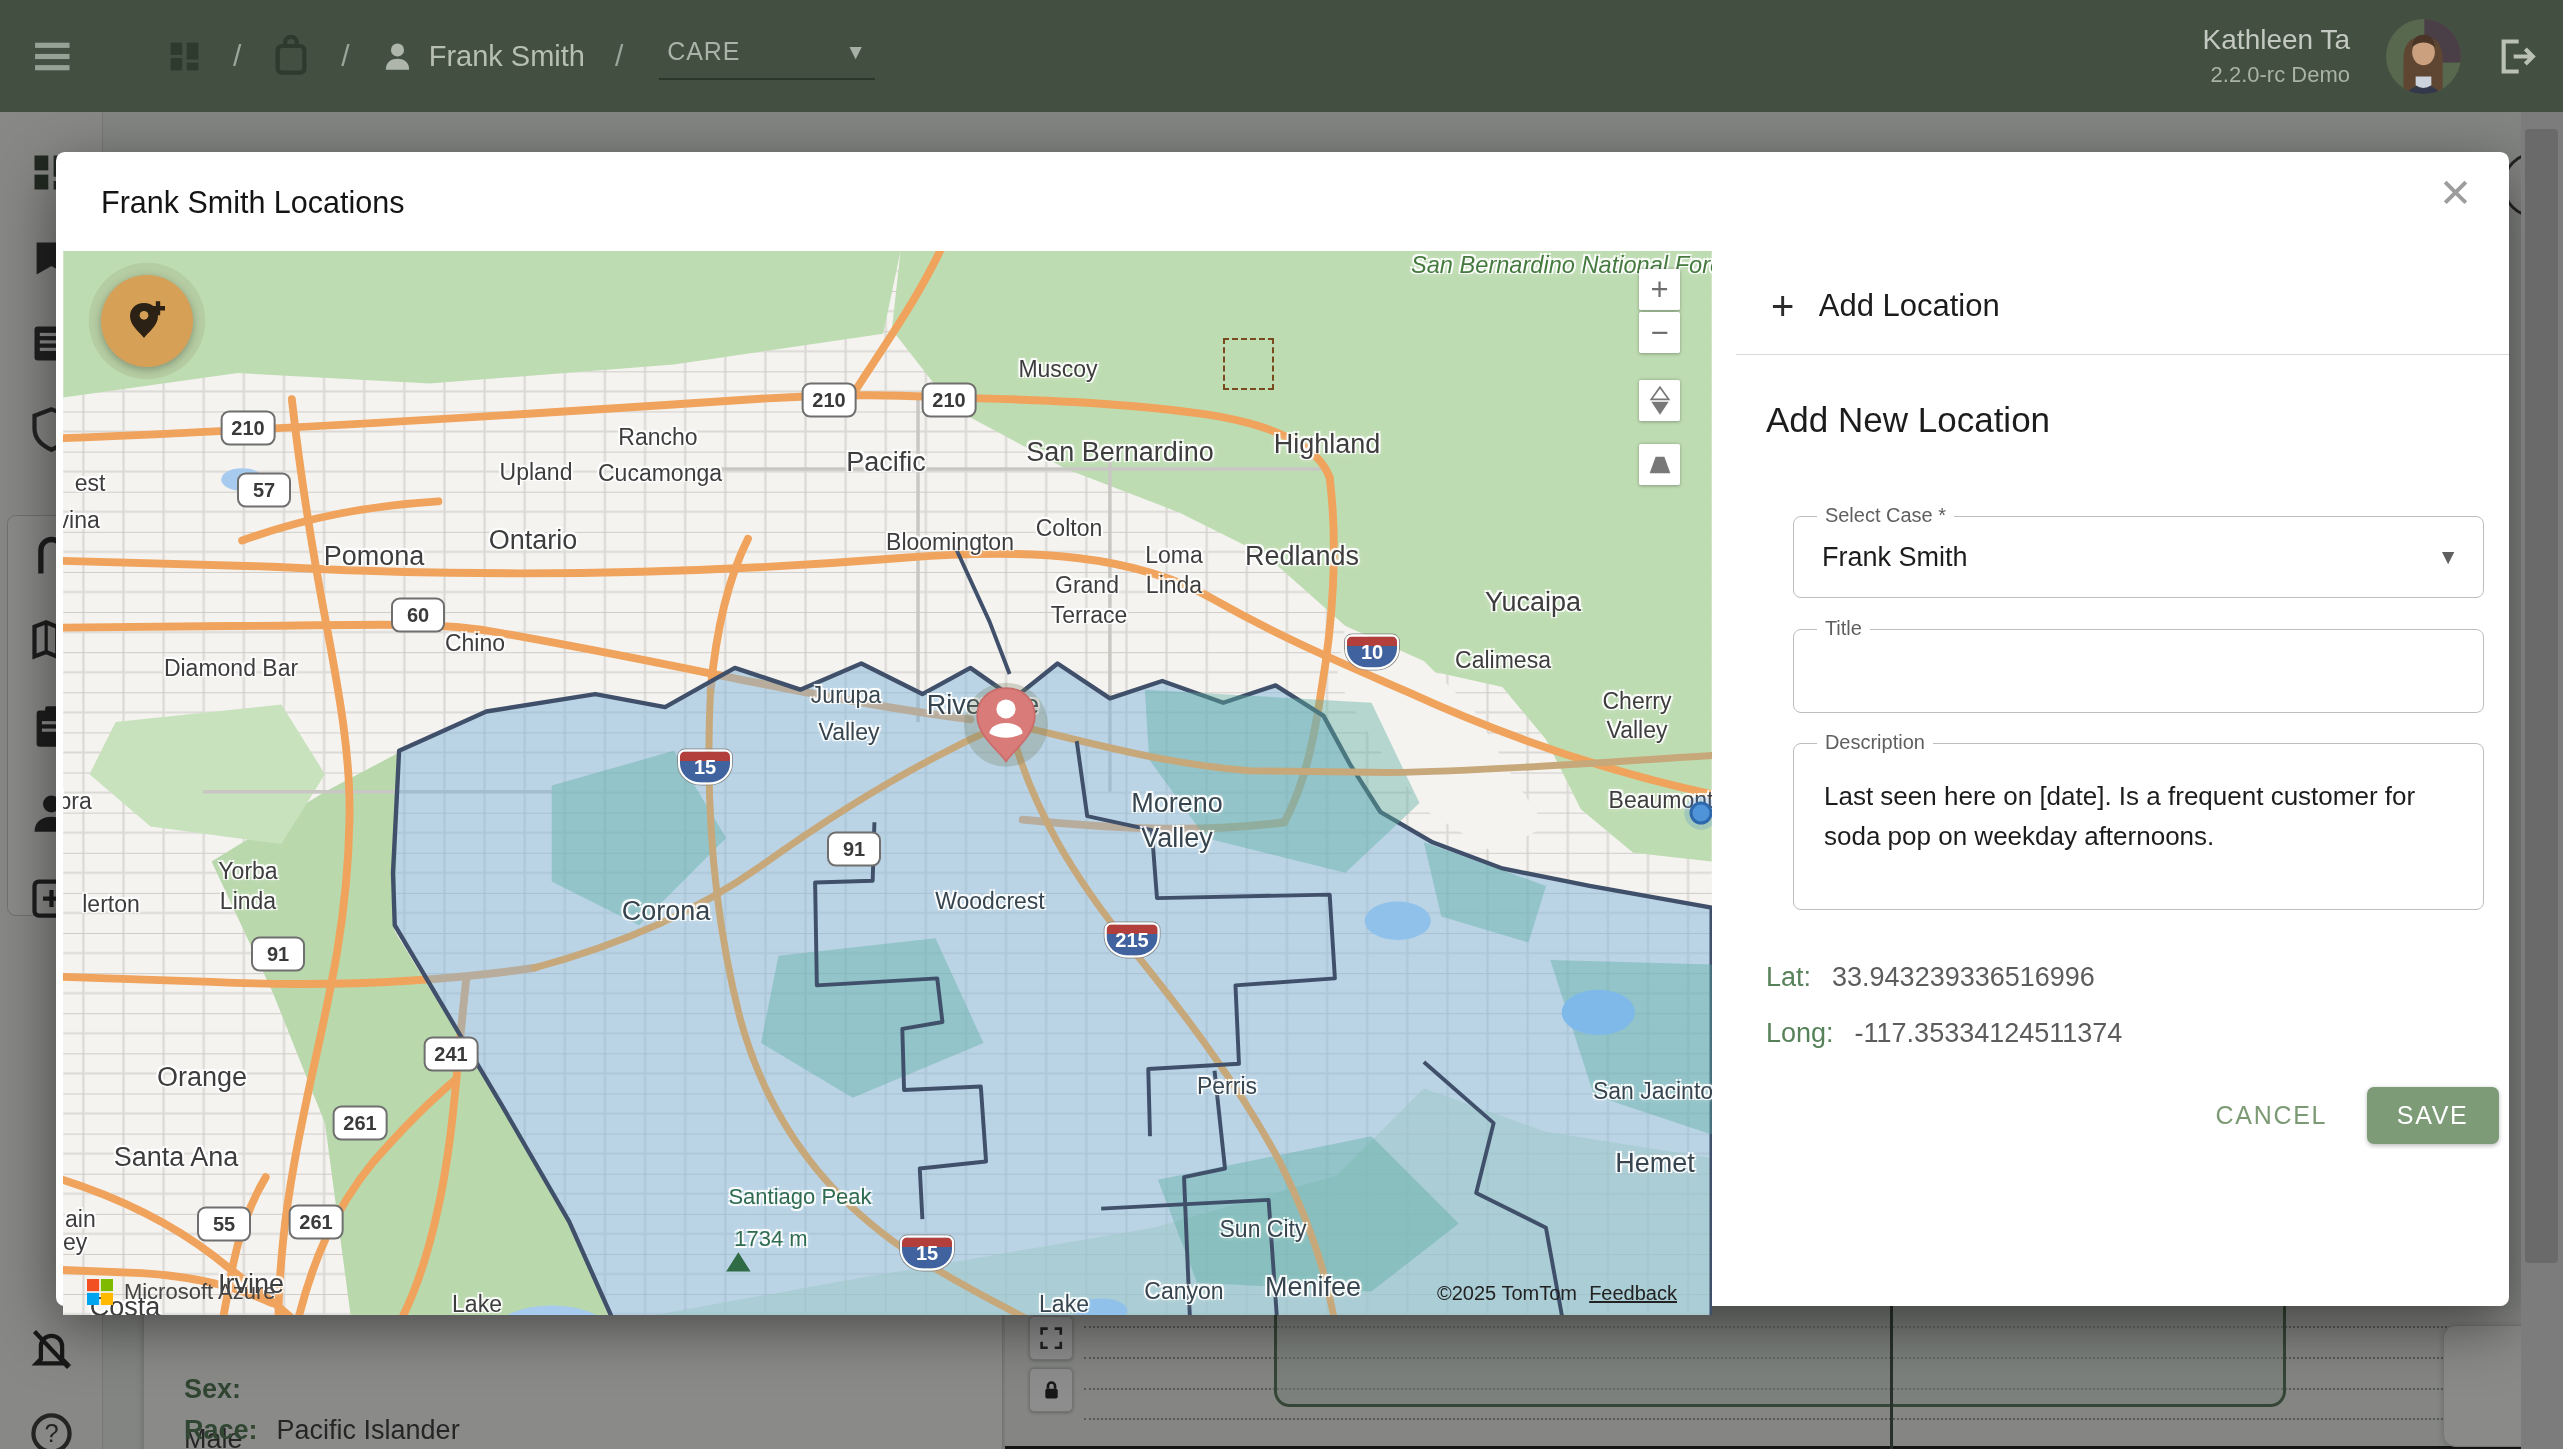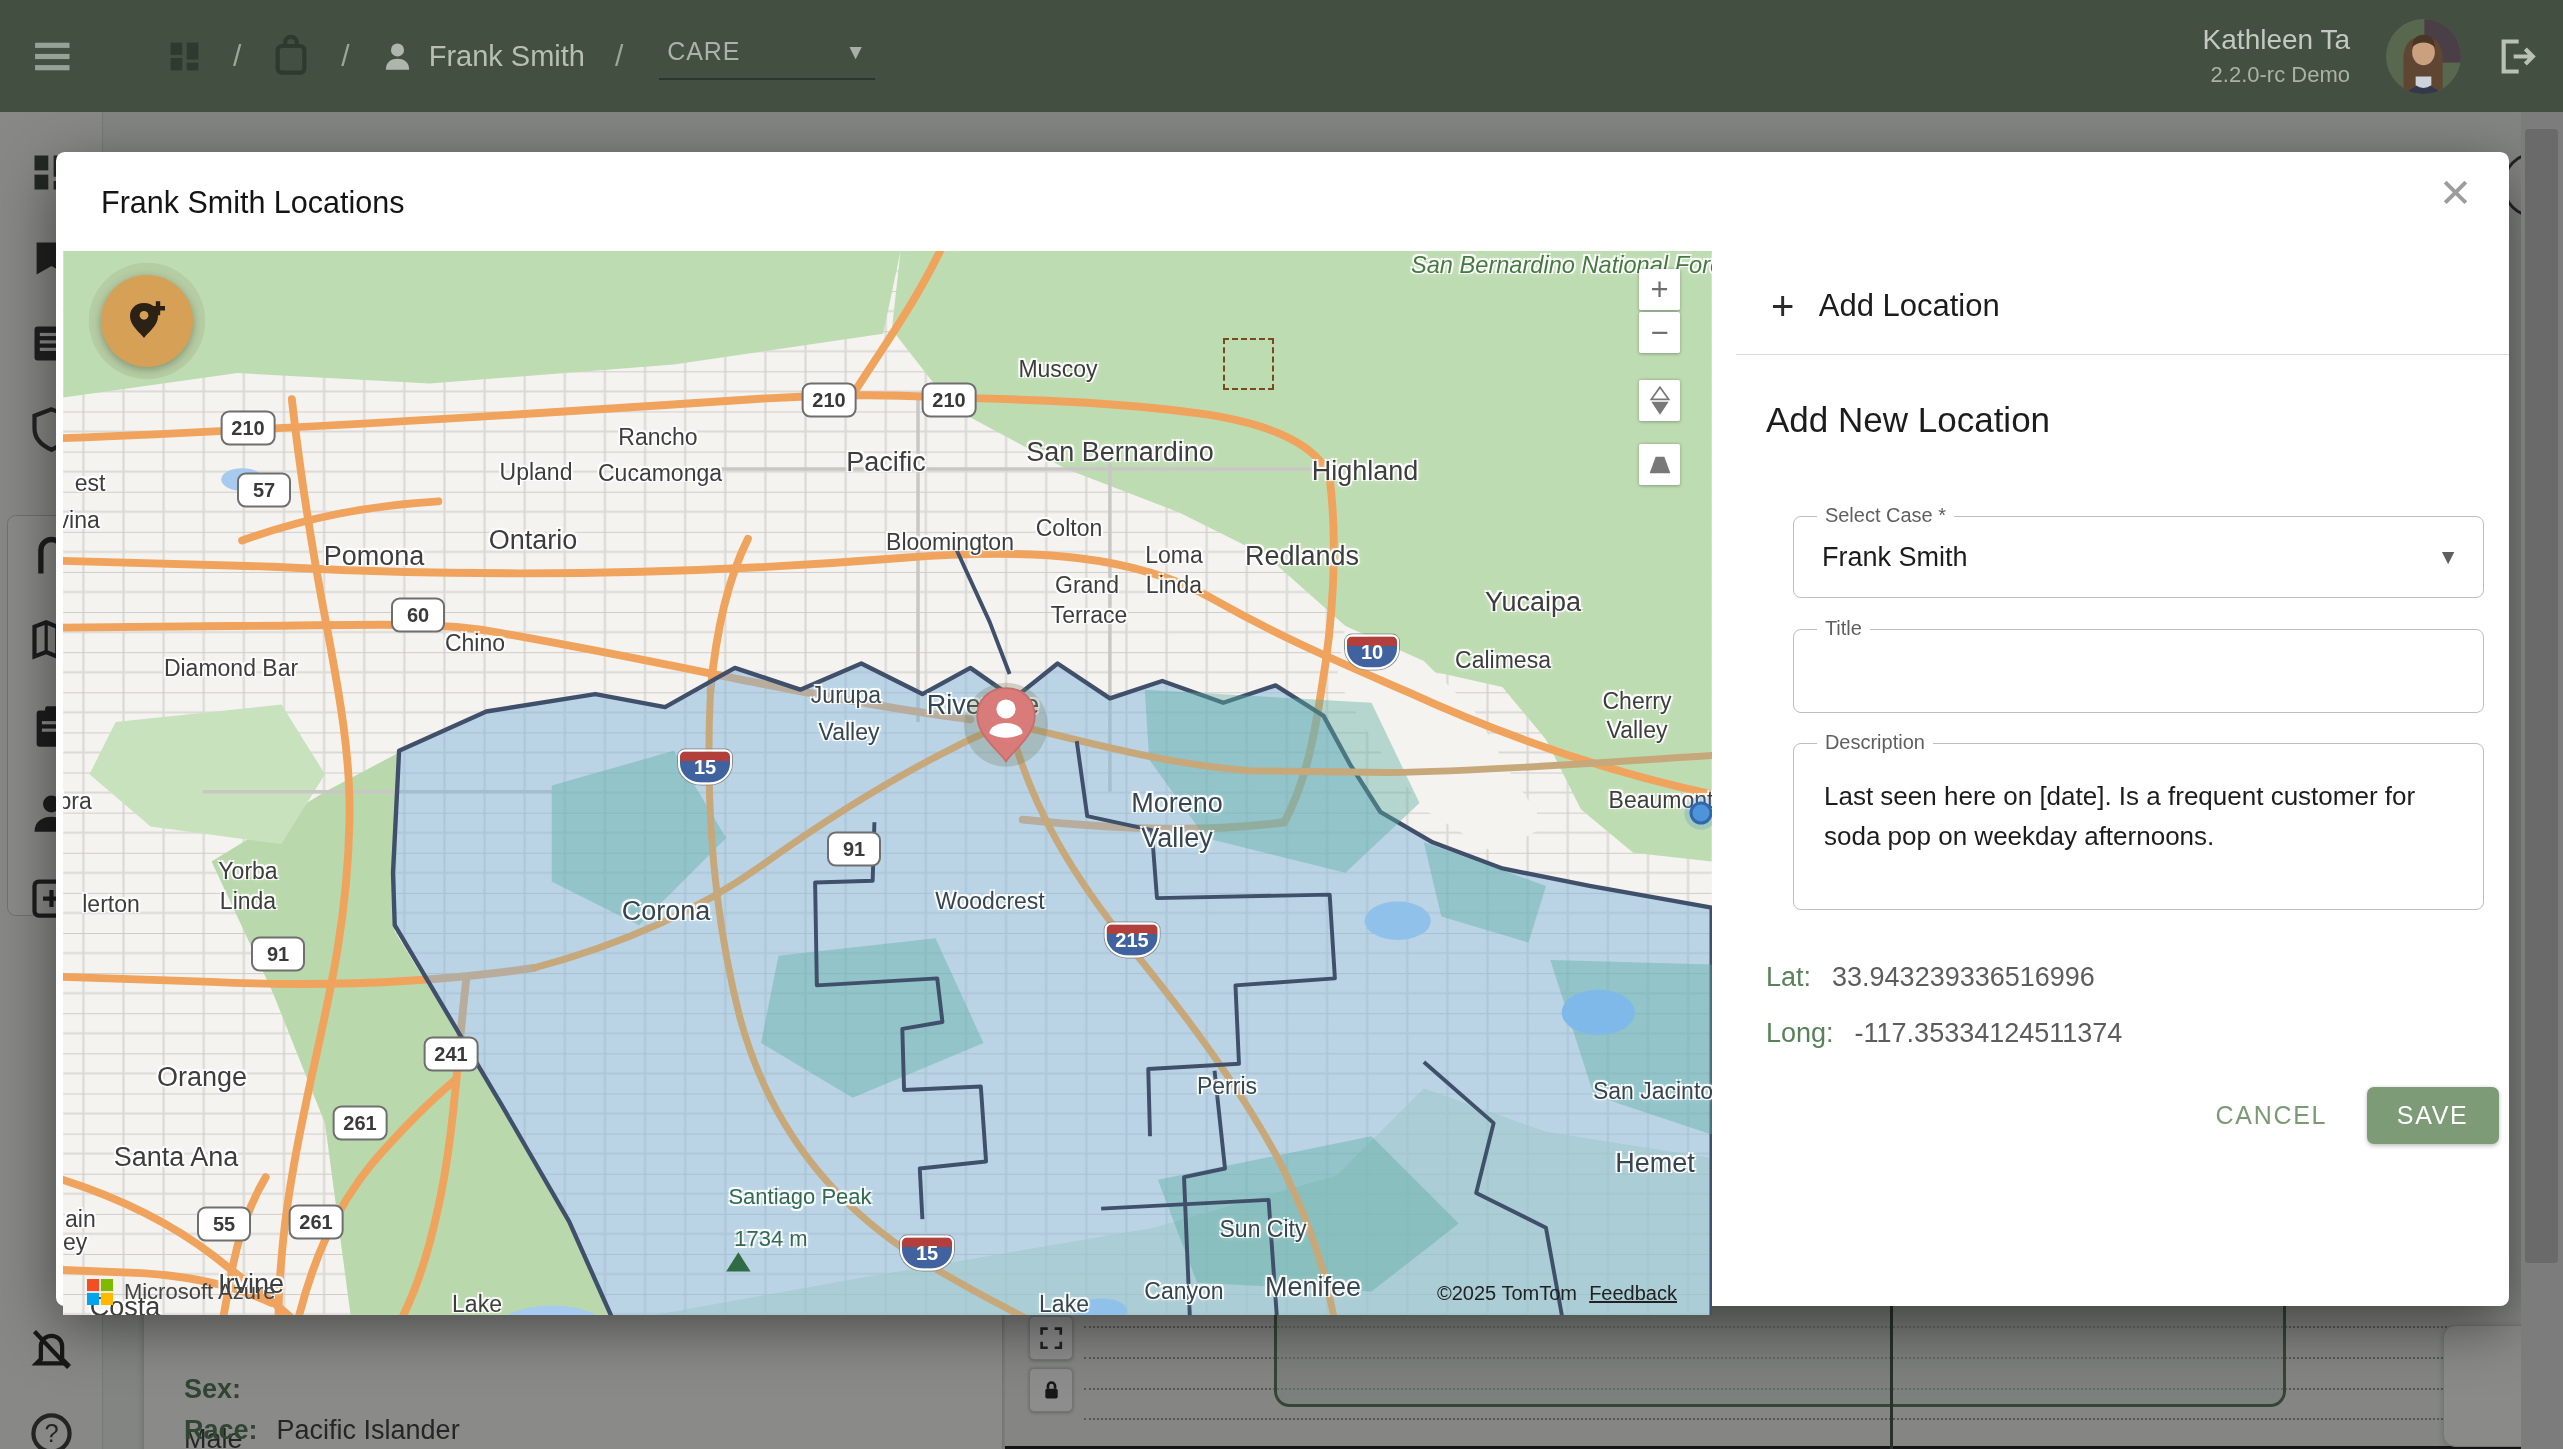--- a/index.html
+++ b/index.html
@@ -332,21 +332,21 @@
       </svg>
 
       <div style="position:absolute;inset:0;">
           <div class="map-label forest" style="left: 1348px; top: 14px;">San Bernardino National Forest</div>
           <div class="map-label" style="left: 995px; top: 118px;">Muscoy</div>
           <div class="map-label" style="left: 595px; top: 186px;">Rancho</div>
           <div class="map-label" style="left: 597px; top: 222px;">Cucamonga</div>
           <div class="map-label" style="left: 473px; top: 221px;">Upland</div>
           <div class="map-label big" style="left: 823px; top: 211px;">Pacific</div>
           <div class="map-label big" style="left: 1057px; top: 201px;">San Bernardino</div>
-          <div class="map-label big" style="left: 1302px; top: 193px; margin-top: 27px;">Highland</div>
+          <div class="map-label big" style="left: 1264px; top: 193px;">Highland</div>
           <div class="map-label" style="left: 27px; top: 232px;">est</div>
           <div class="map-label" style="left: 15.7px; top: 269px;">vina</div>
           <div class="map-label big" style="left: 311px; top: 305px;">Pomona</div>
           <div class="map-label big" style="left: 470px; top: 289px;">Ontario</div>
           <div class="map-label" style="left: 887px; top: 291px;">Bloomington</div>
           <div class="map-label" style="left: 1006px; top: 277px;">Colton</div>
           <div class="map-label" style="left: 1111px; top: 304px;">Loma</div>
           <div class="map-label" style="left: 1111px; top: 334px;">Linda</div>
           <div class="map-label" style="left: 1024px; top: 334px;">Grand</div>
           <div class="map-label" style="left: 1026px; top: 364px;">Terrace</div>

